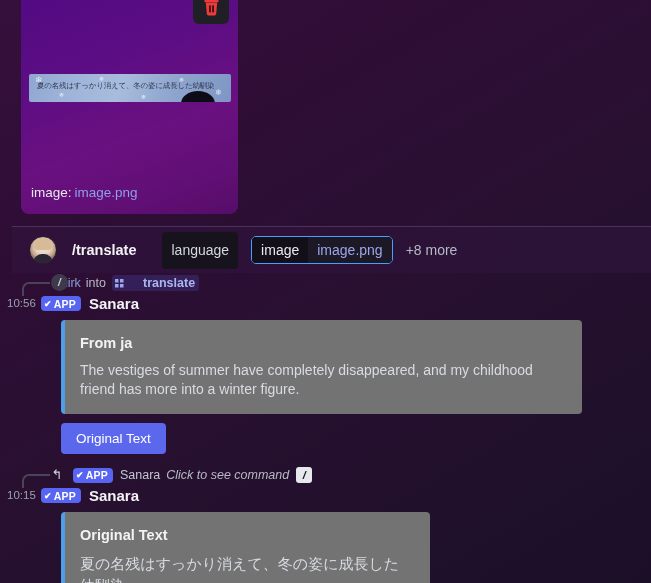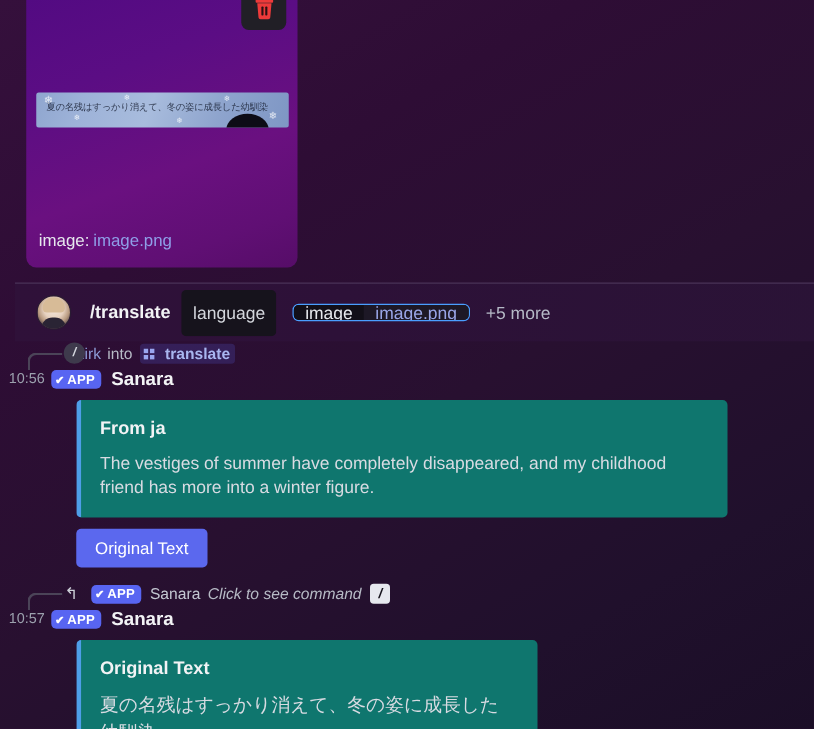--- a/index.html
+++ b/index.html
@@ -150,21 +150,21 @@
     font-size: 14.5px;
     font-weight: bold;
     color: #f2f3f5;
     margin-left: 15px;
     white-space: nowrap;
   }
 
   .cmd-chip {
     display: inline-flex;
     align-items: stretch;
-    margin-left: 9px;
+    margin-left: 26px;
     border-radius: 4px;
     overflow: hidden;
     height: 37px;
     box-sizing: border-box;
     background: #15121a;
   }
   .cmd-chip .k {
     display: flex; align-items: center;
     padding: 0 9px;
     font-size: 14px;
@@ -176,21 +176,21 @@
     display: flex; align-items: center;
     padding: 0 9px;
     font-size: 14px;
     color: #e4e6ea;
     background: #211c28;
     white-space: nowrap;
   }
   .cmd-chip.focused {
     border: 1px solid #4a9eff;
     border-radius: 5px;
-    height: 14px;
+    height: 28px;
     margin-left: 13px;
   }
   .cmd-chip.focused .k { background: #120f18; color: #e7e9ee; }
   .cmd-chip.focused .v { background: #1d1826; color: #9aa6e8; }
 
   .cmd-more {
     margin-left: 13px;
     font-size: 14px;
     color: #b5b9c6;
     white-space: nowrap;
@@ -254,21 +254,21 @@
     justify-content: center;
     color: #cfd2da;
     font-size: 13px;
   }
   .sys-line .user { color: #8d9cd6; margin-left: 6px; }
   .sys-line .plain { color: #b7bbc6; margin-left: 5px; }
   .cmd-pill {
     margin-left: 6px;
     display: inline-flex;
     align-items: center;
-    gap: 8px;
+    gap: 19px;
     background: rgba(88,101,242,0.20);
     border-radius: 3px;
     padding: 1px 4px 1px 3px;
     color: #a9b6ef;
     font-weight: bold;
     justify-content: center;
   }
   .cmd-pill .grid-ic {
     display: inline-block;
     width: 9px; height: 9px;
@@ -330,21 +330,21 @@
     font-weight: bold;
     color: #f2f3f5;
   }
 
   .embed {
     position: relative;
     margin: 6px 0 0 61px;
     width: 521px;
     box-sizing: border-box;
     border-radius: 4px;
-    background: #0f766e;
+    background: #737373;
     border-left: 4px solid #4e9ee8;
     padding: 14px 16px 15px 15px;
   }
   .embed.narrow { width: 369px; }
   .embed-title {
     font-size: 14.5px;
     font-weight: bold;
     color: #f2f3f5;
     margin: 0 0 9px 0;
     line-height: 18px;
@@ -418,21 +418,21 @@
 
   <span class="cmd-chip">
     <span class="k">language</span>
   </span>
 
   <span class="cmd-chip focused">
     <span class="k">image</span>
     <span class="v">image.png</span>
   </span>
 
-  <span class="cmd-more">+5 more</span>
+  <span class="cmd-more">+8 more</span>
 </div>
 
 <div class="chat">
 
   <div class="msg-group">
 
     <div class="sys-line">
       <span class="reply-spine"></span>
       <span class="sys-slash-icon">/</span>
       <span class="user">Zirk</span>
@@ -470,21 +470,21 @@
       <span class="app-badge" style="margin-left:19px;">
         <span class="chk">✔</span>
         <span>APP</span>
       </span>
       <span class="replied-name">Sanara</span>
       <span class="replied-text">Click to see command</span>
       <span class="slash-box">/</span>
     </div>
 
     <div class="author-line">
-      <span class="timestamp">10:57</span>
+      <span class="timestamp">10:15</span>
       <span class="app-badge">
         <span class="chk">✔</span>
         <span>APP</span>
       </span>
       <span class="author-name">Sanara</span>
     </div>
 
     <div class="embed narrow">
       <div class="embed-title">Original Text</div>
       <div class="embed-desc jp">夏の名残はすっかり消えて、冬の姿に成長した幼馴染</div>

